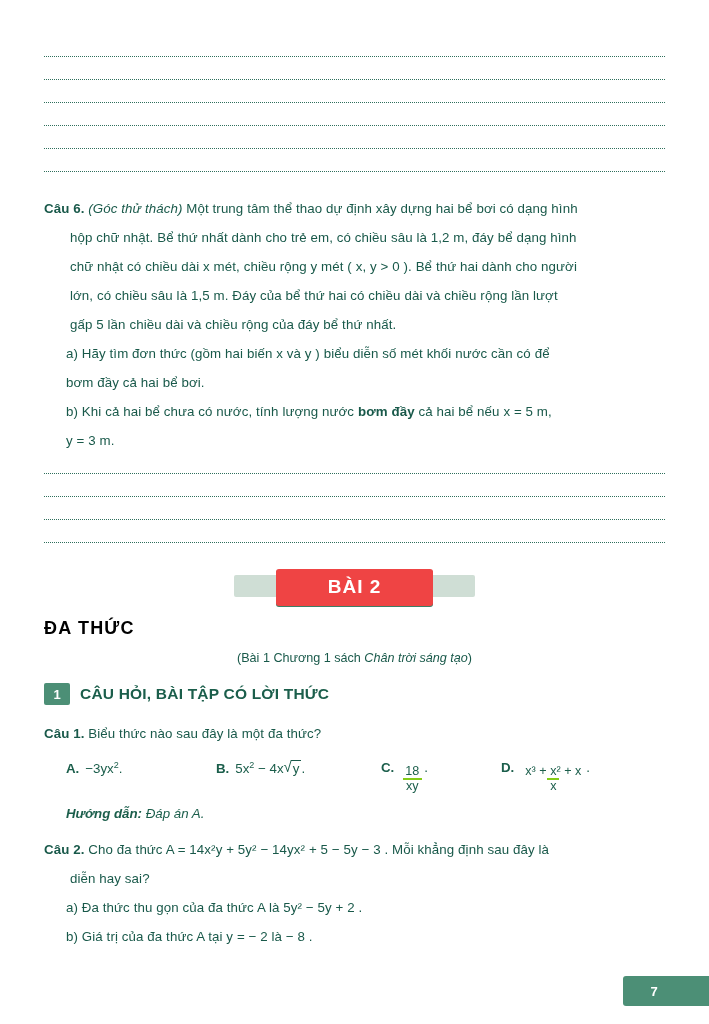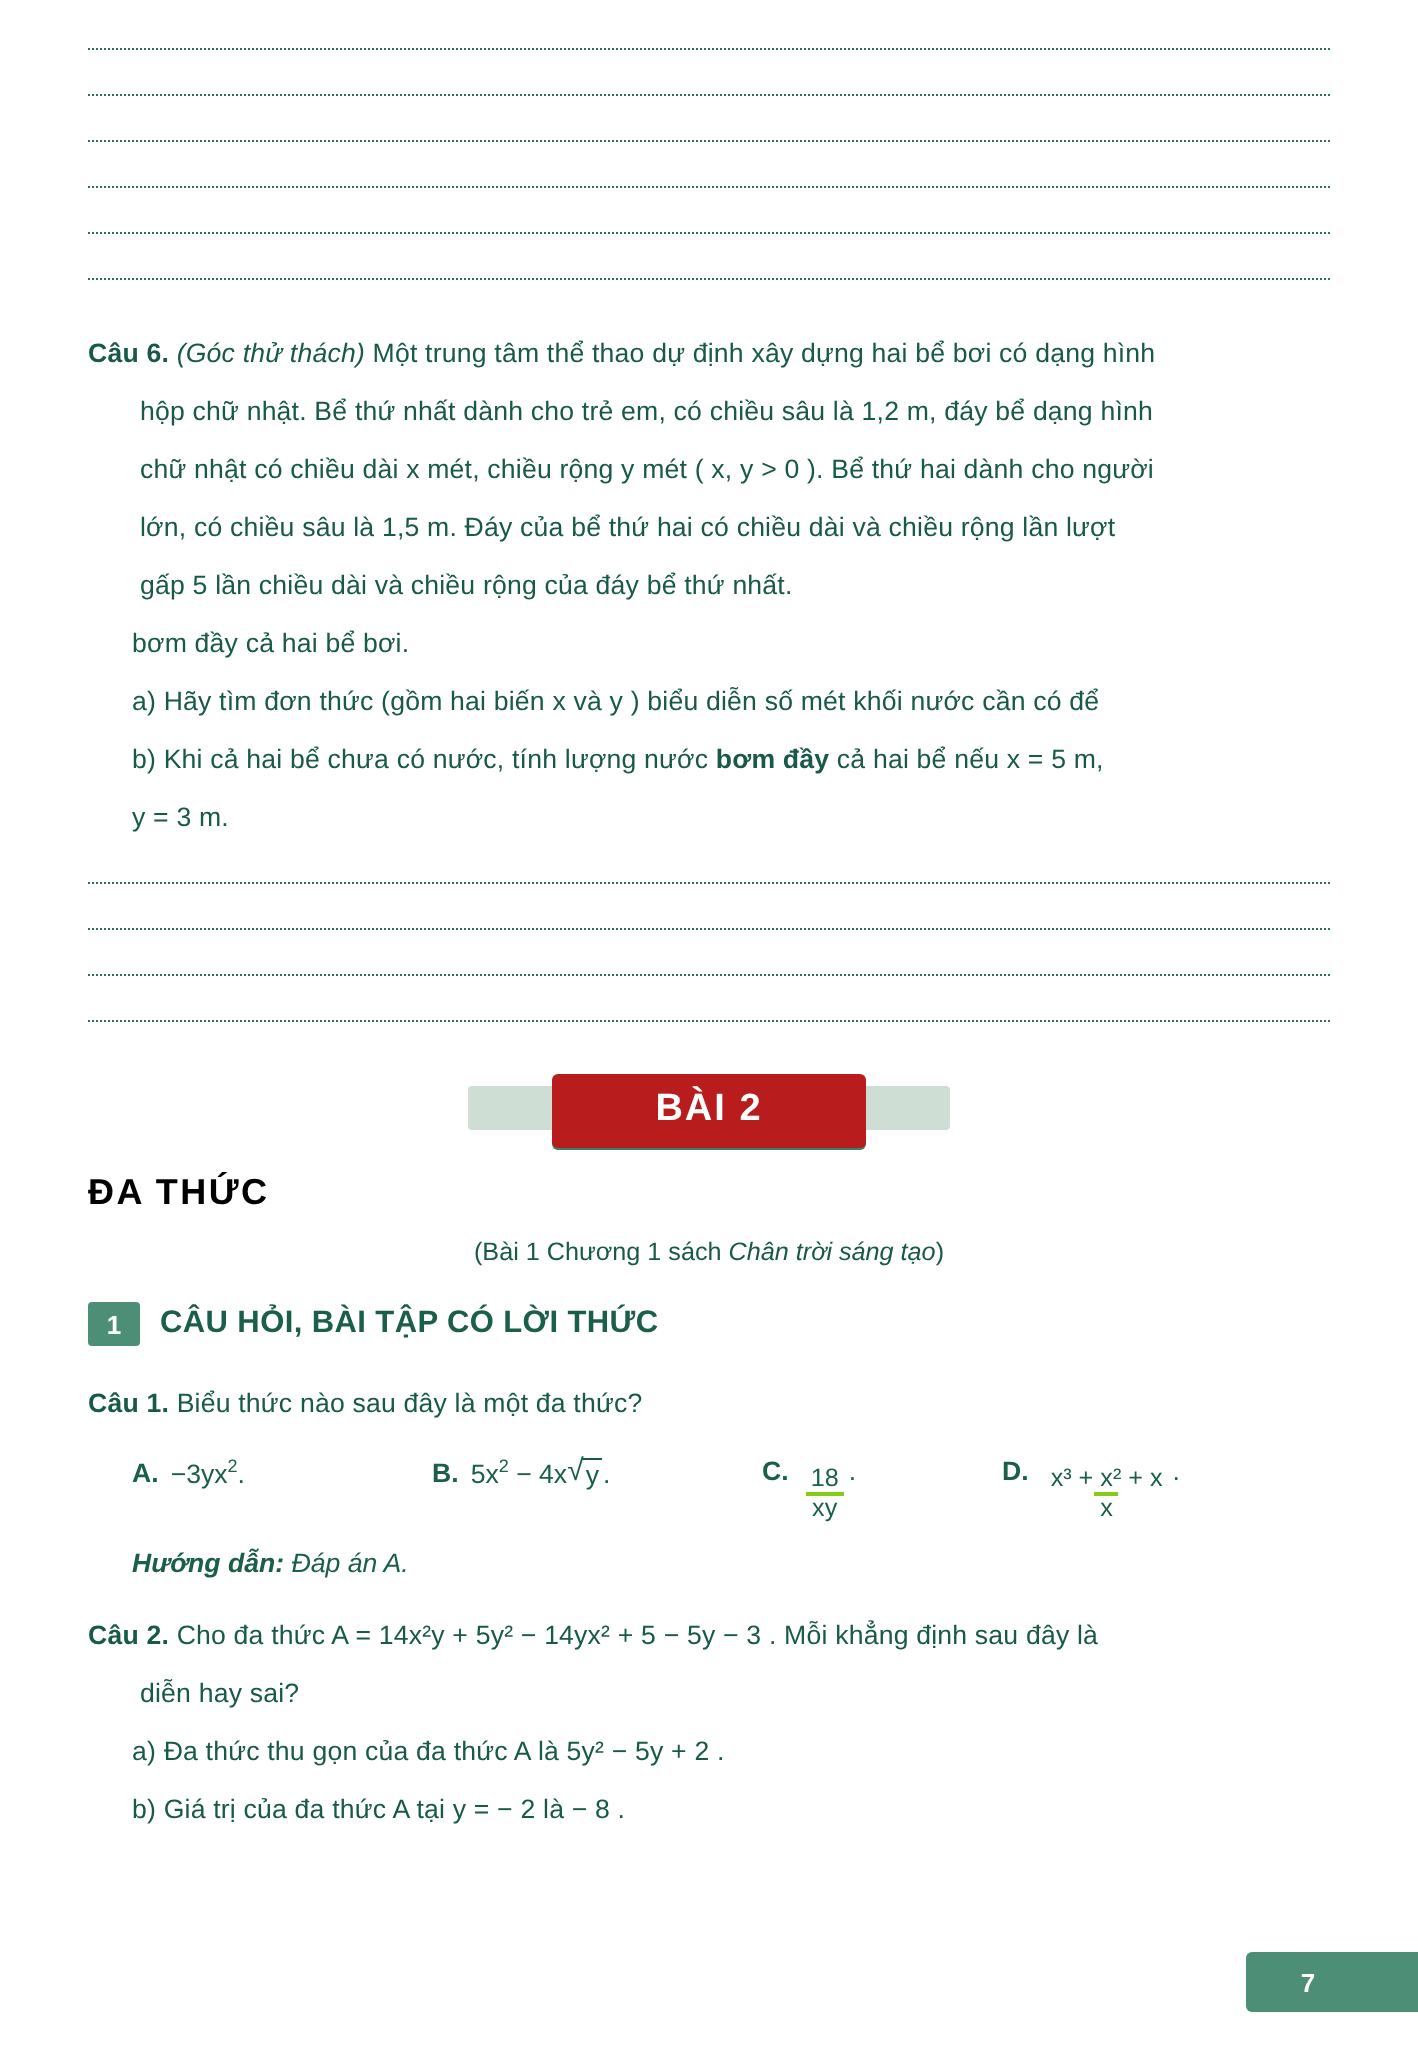--- a/index.html
+++ b/index.html
@@ -10,21 +10,21 @@
     background: #ffffff;
     font-family: "Liberation Sans", sans-serif;
     color: #1b5e4b;
     position: relative;
     overflow: hidden;
   }
   .page {
     position: relative;
     width: 709px;
     height: 1024px;
-    padding: 20px 44px 0 44px;
+    padding: 52px 44px 0 44px;
   }
 
   
   .dot-line {
     border-bottom: 1px dotted #2f6f5c;
     height: 0;
     margin: 0 0 22px 0;
   }
   .dot-block { margin-top: 4px; }
   .dot-block.second { margin-top: 18px; }
@@ -45,21 +45,21 @@
 
   
   .banner-wrap {
     margin-top: 26px;
     display: flex;
     justify-content: center;
     position: relative;
   }
   .banner {
     position: relative;
-    background: #b91c1c;
+    background: #ef4444;
     color: #ffffff;
     font-weight: bold;
     font-size: 19px;
     letter-spacing: 1px;
     padding: 7px 52px 8px 52px;
     border-radius: 3px;
     text-align: right;
     box-shadow: 0 1px 0 #3d7e66;
   }
   .banner:before, .banner:after {
@@ -200,22 +200,22 @@
     <div class="q-line">
       <span class="q-label">Câu 6.</span>
       <span class="ital">(Góc thử thách)</span>
       <span>Một trung tâm thể thao dự định xây dựng hai bể bơi có dạng hình</span>
     </div>
     <div class="q-line indent">hộp chữ nhật. Bể thứ nhất dành cho trẻ em, có chiều sâu là 1,2 m, đáy bể dạng hình</div>
     <div class="q-line indent">chữ nhật có chiều dài x mét, chiều rộng y mét ( x, y &gt; 0 ). Bể thứ hai dành cho người</div>
     <div class="q-line indent">lớn, có chiều sâu là 1,5 m. Đáy của bể thứ hai có chiều dài và chiều rộng lần lượt</div>
     <div class="q-line indent">gấp 5 lần chiều dài và chiều rộng của đáy bể thứ nhất.</div>
 
+    <div class="q-line indent-a">a) Hãy tìm đơn thức (gồm hai biến x và y ) biểu diễn số mét khối nước cần có để</div>
     <div class="q-line indent-a">bơm đầy cả hai bể bơi.</div>
-    <div class="q-line indent-a">a) Hãy tìm đơn thức (gồm hai biến x và y ) biểu diễn số mét khối nước cần có để</div>
 
     <div class="q-line indent-a">
       <span>b) Khi cả hai bể chưa có nước, tính lượng nước </span><span class="bold">bơm đầy</span><span> cả hai bể nếu  x = 5 m,</span>
     </div>
     <div class="q-line indent-a">y = 3 m.</div>
   </div>
 
   <div class="dot-block second">
     <div class="dot-line"></div>
     <div class="dot-line"></div>

